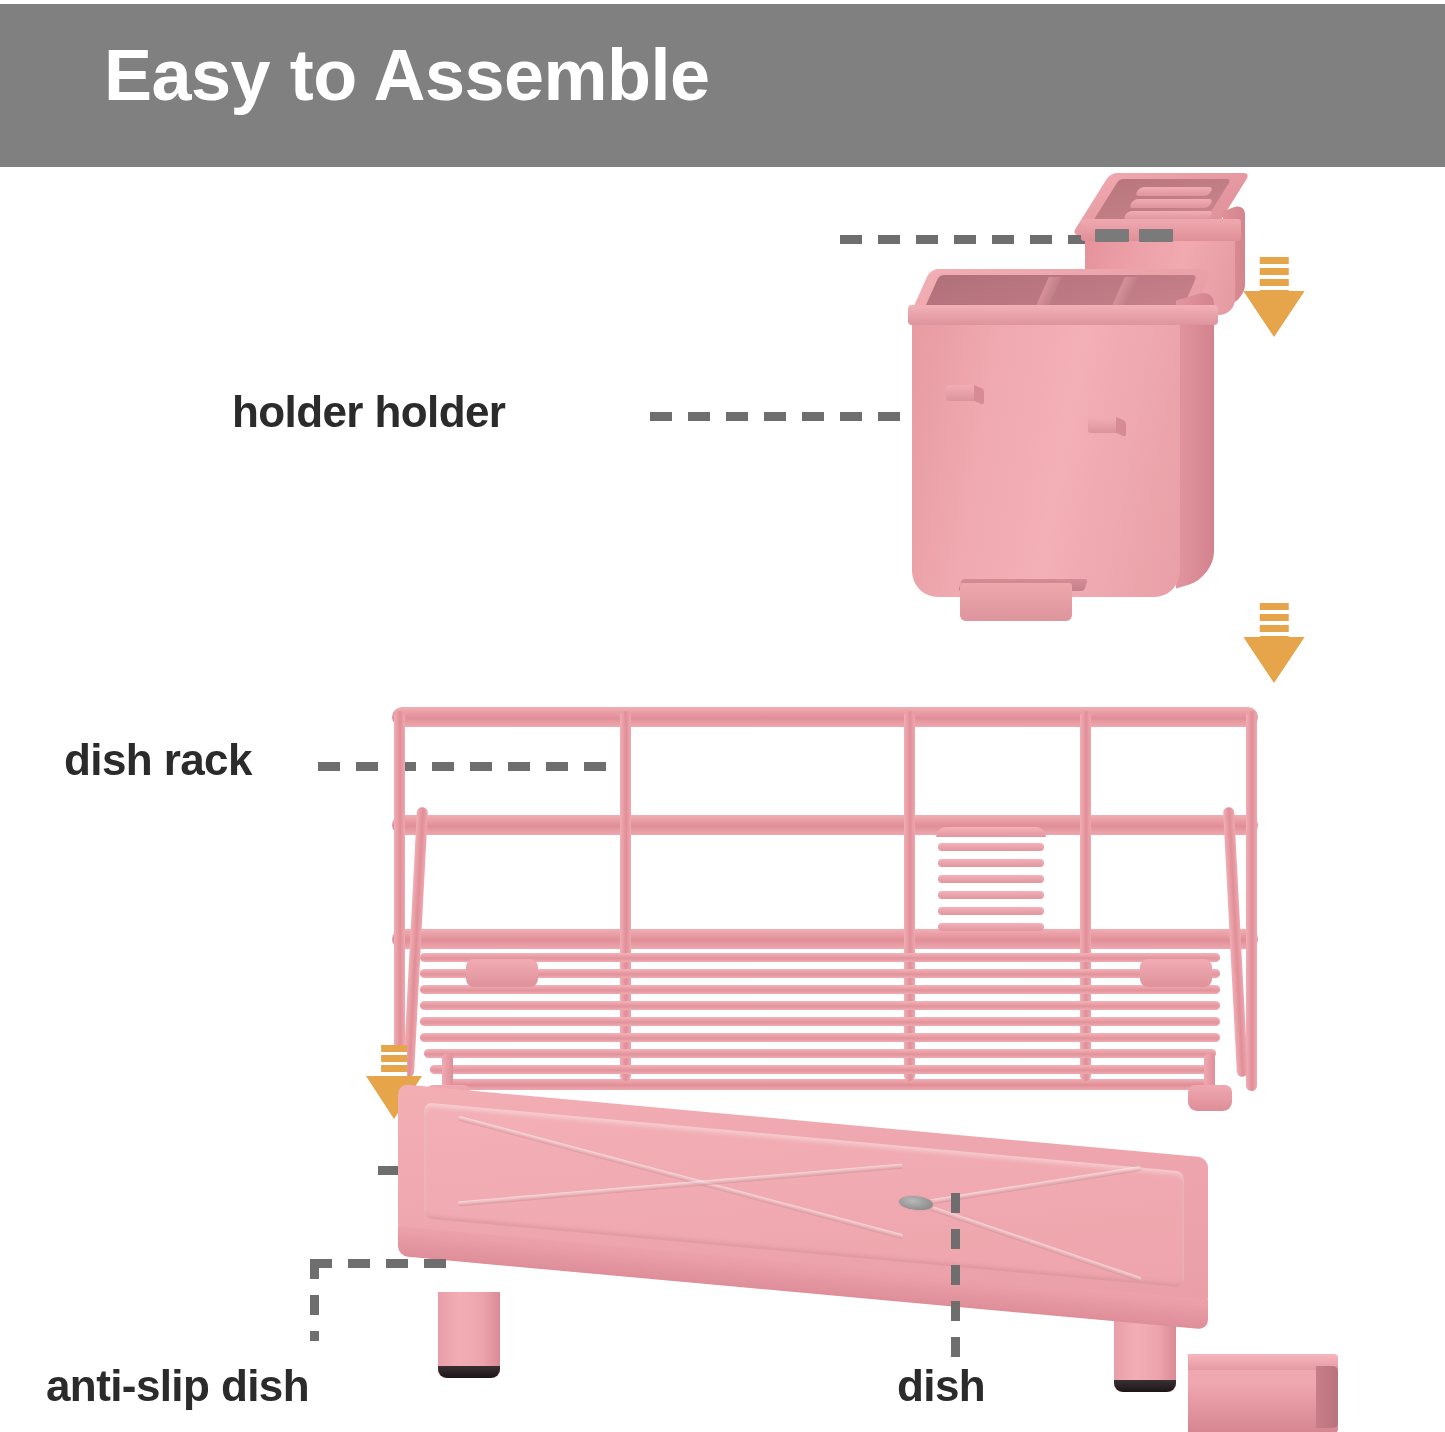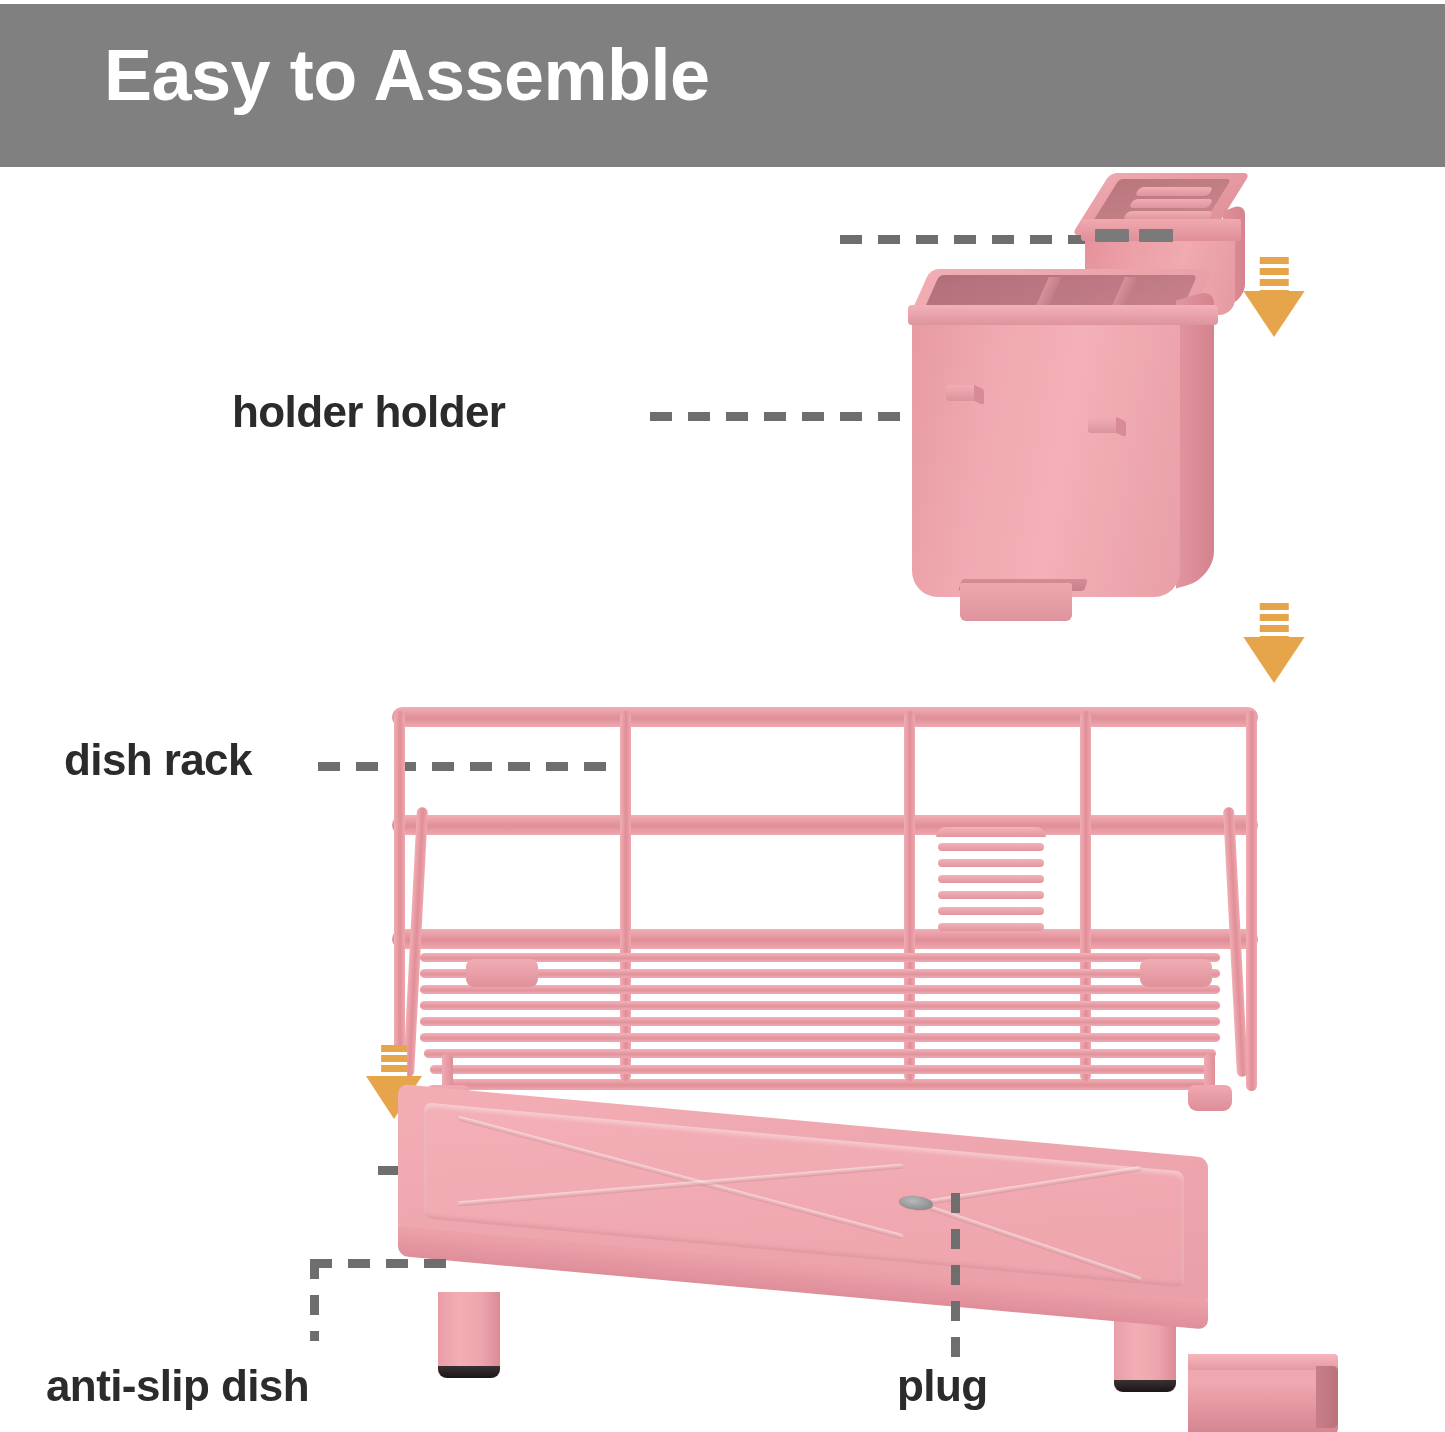--- a/index.html
+++ b/index.html
@@ -430,15 +430,15 @@
       <div id="db-plug" style="left:500px; top:64px;"></div>
       <div id="db-front"></div>
     </div>
   </div>
 
   <div class="leader-v" style="left:310px; top:1092px; height:82px;"></div>
   <div class="leader" style="left:310px; top:1092px; width:148px;"></div>
   <div class="callout-label" style="left:46px; top:1197px;">anti-slip dish</div>
 
   <div class="leader-v" style="left:951px; top:1026px; height:168px;"></div>
-  <div class="callout-label" style="left:897px; top:1197px;">plug</div>
+  <div class="callout-label" style="left:897px; top:1197px;">dish</div>
 
 </div>
 
 </body></html>

